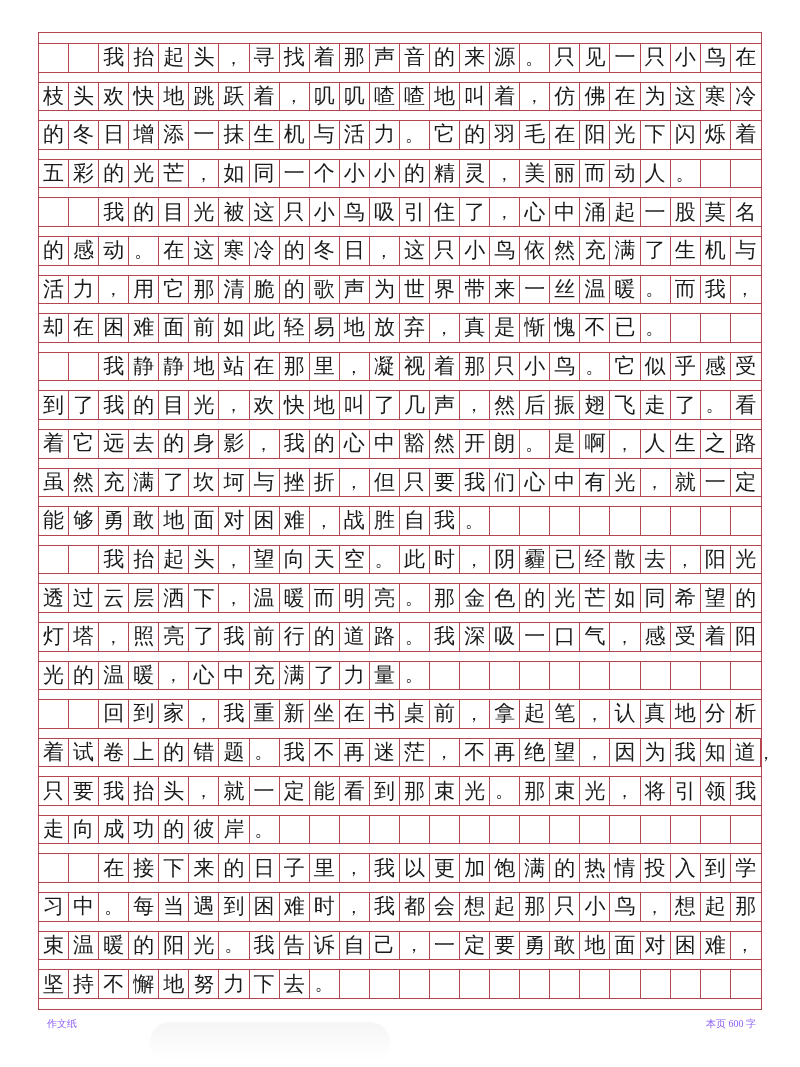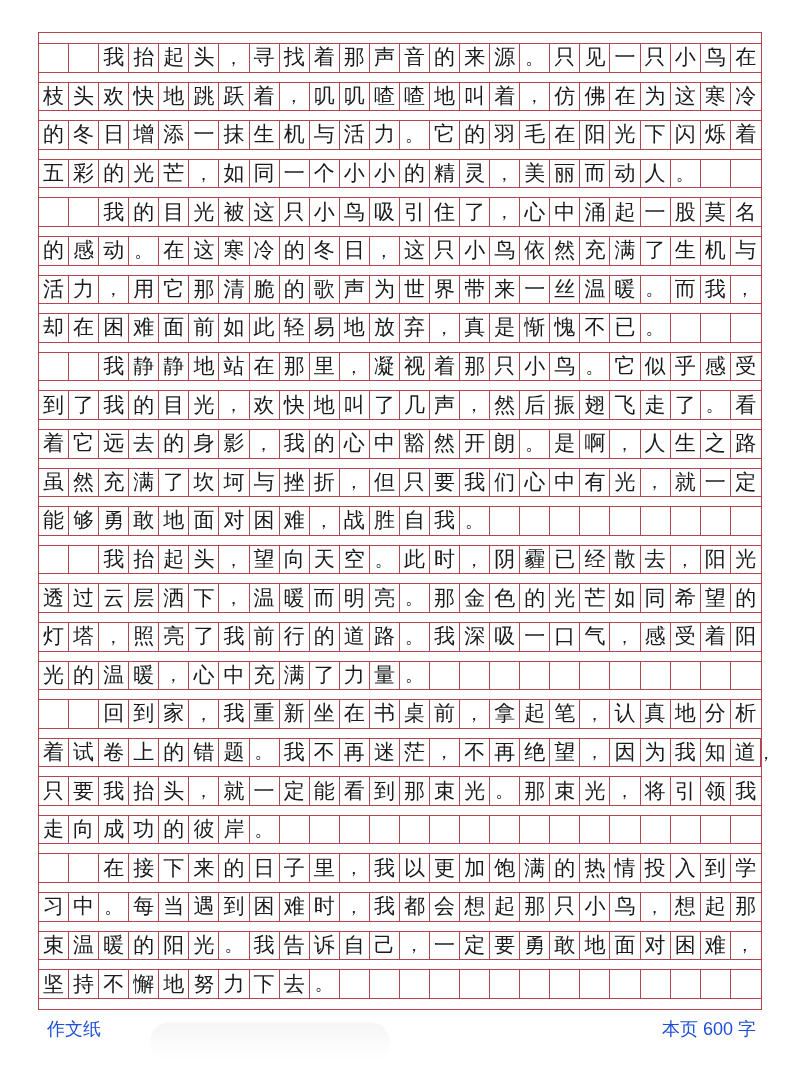--- a/index.html
+++ b/index.html
@@ -23,22 +23,22 @@
   }
   .cell:last-child { border-right: none; }
   .cell.punct { justify-content: flex-start; padding-left: 5px; font-size: 18px; }
   .overflow {
     position: absolute; right: -14px; top: 2px;
     font-family: "DejaVu Serif", serif; font-size: 18px; color: #1a1a1a;
   }
   .bottom-band { height: 10px; }
   .footer-left, .footer-right {
     position: absolute; top: 1017px;
-    font-family: Liberation Sans, sans-serif;
-    font-size: 18px; color: #1d4ed8;
+    font-family: Liberation Serif, serif;
+    font-size: 10px; color: #8b5cf6;
   }
   .footer-left { left: 47px; }
   .footer-right { right: 44px; }
   .smudge {
     position: absolute; left: 150px; top: 1022px; width: 240px; height: 40px;
     background: linear-gradient(180deg, rgba(240,240,240,0.6), rgba(255,255,255,0));
     border-radius: 20px;
   }
 </style>
 </head>

